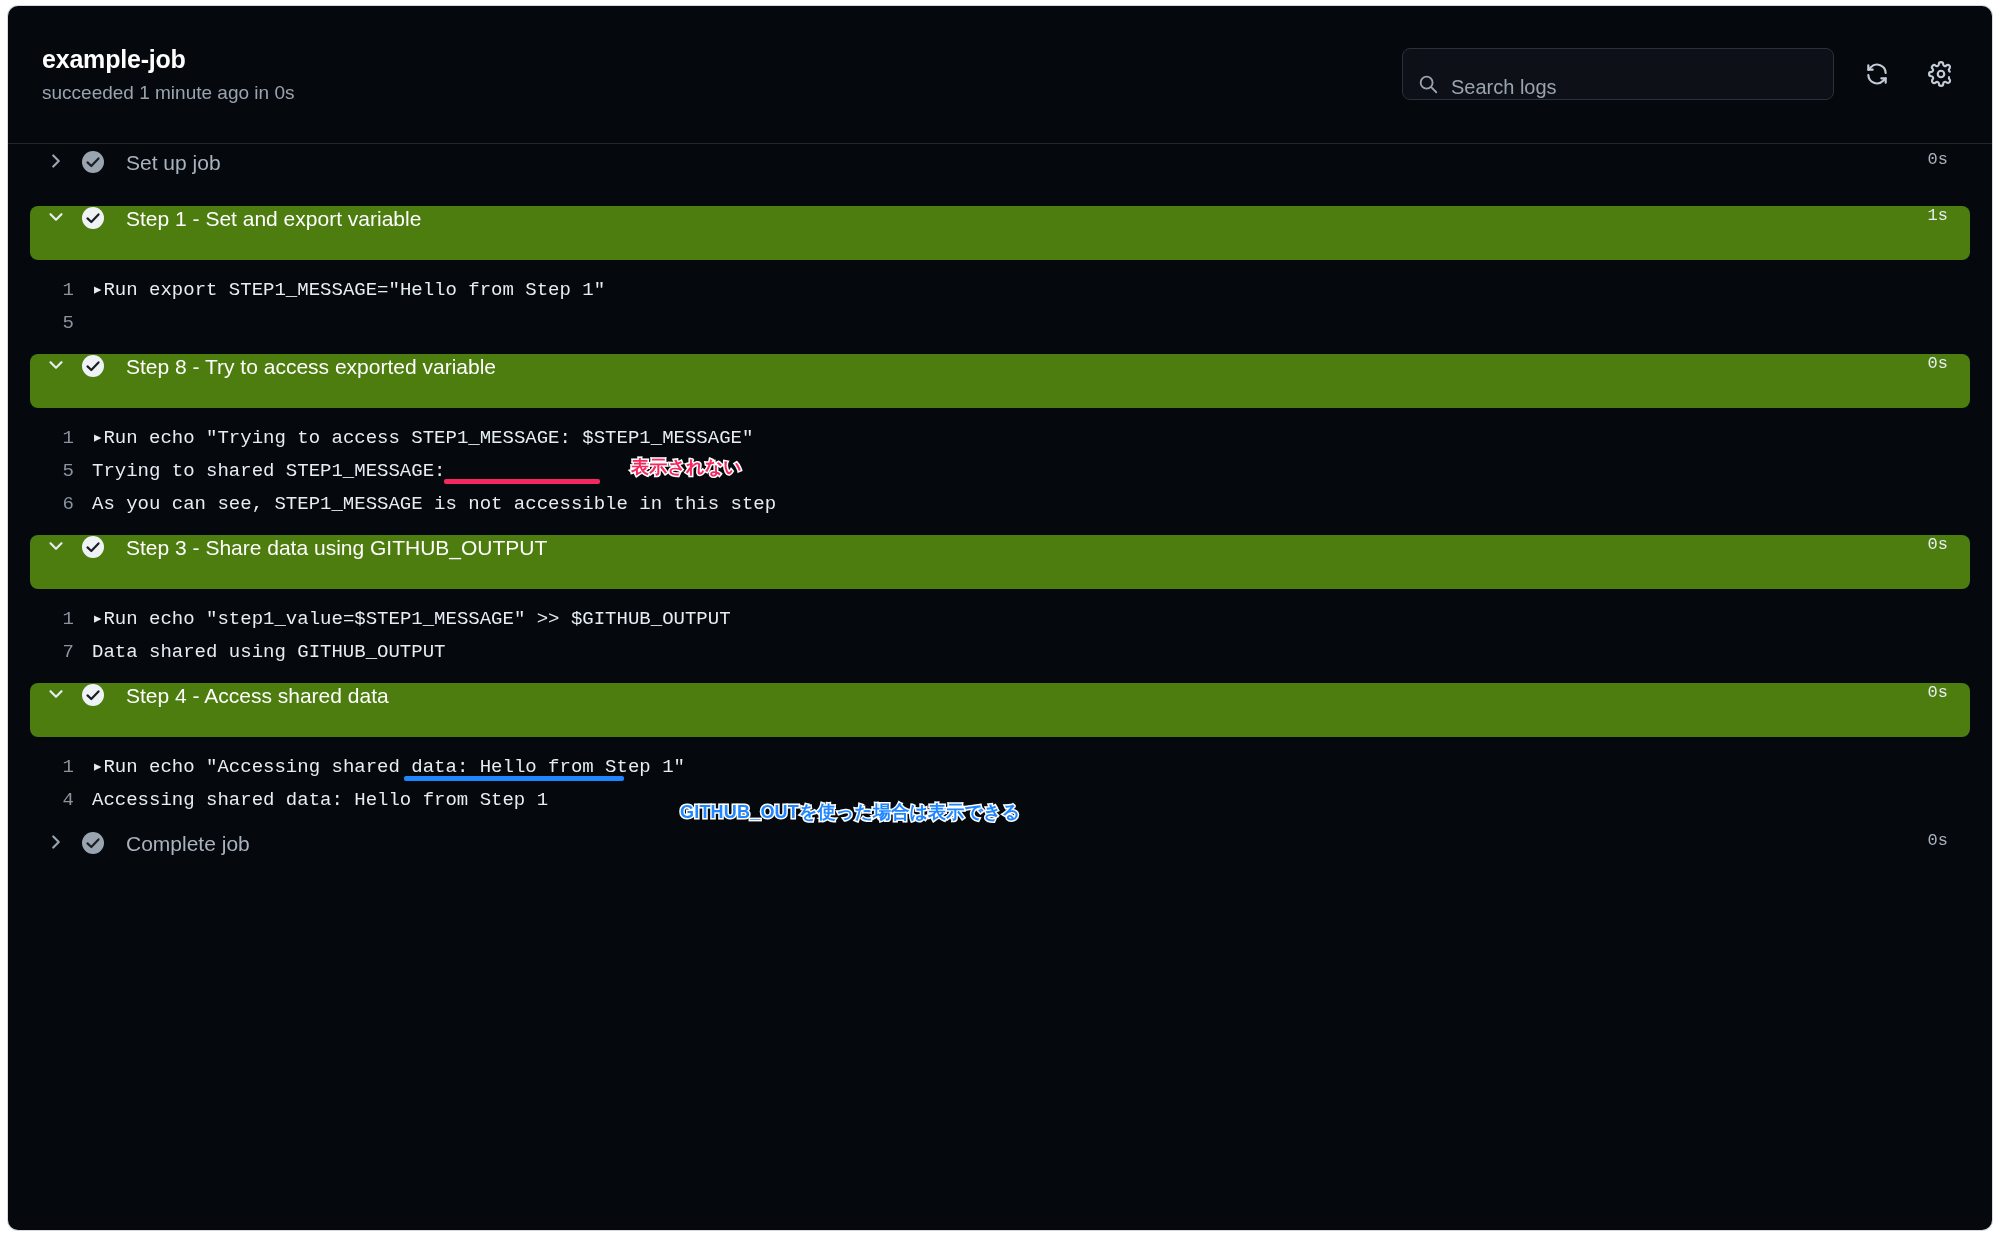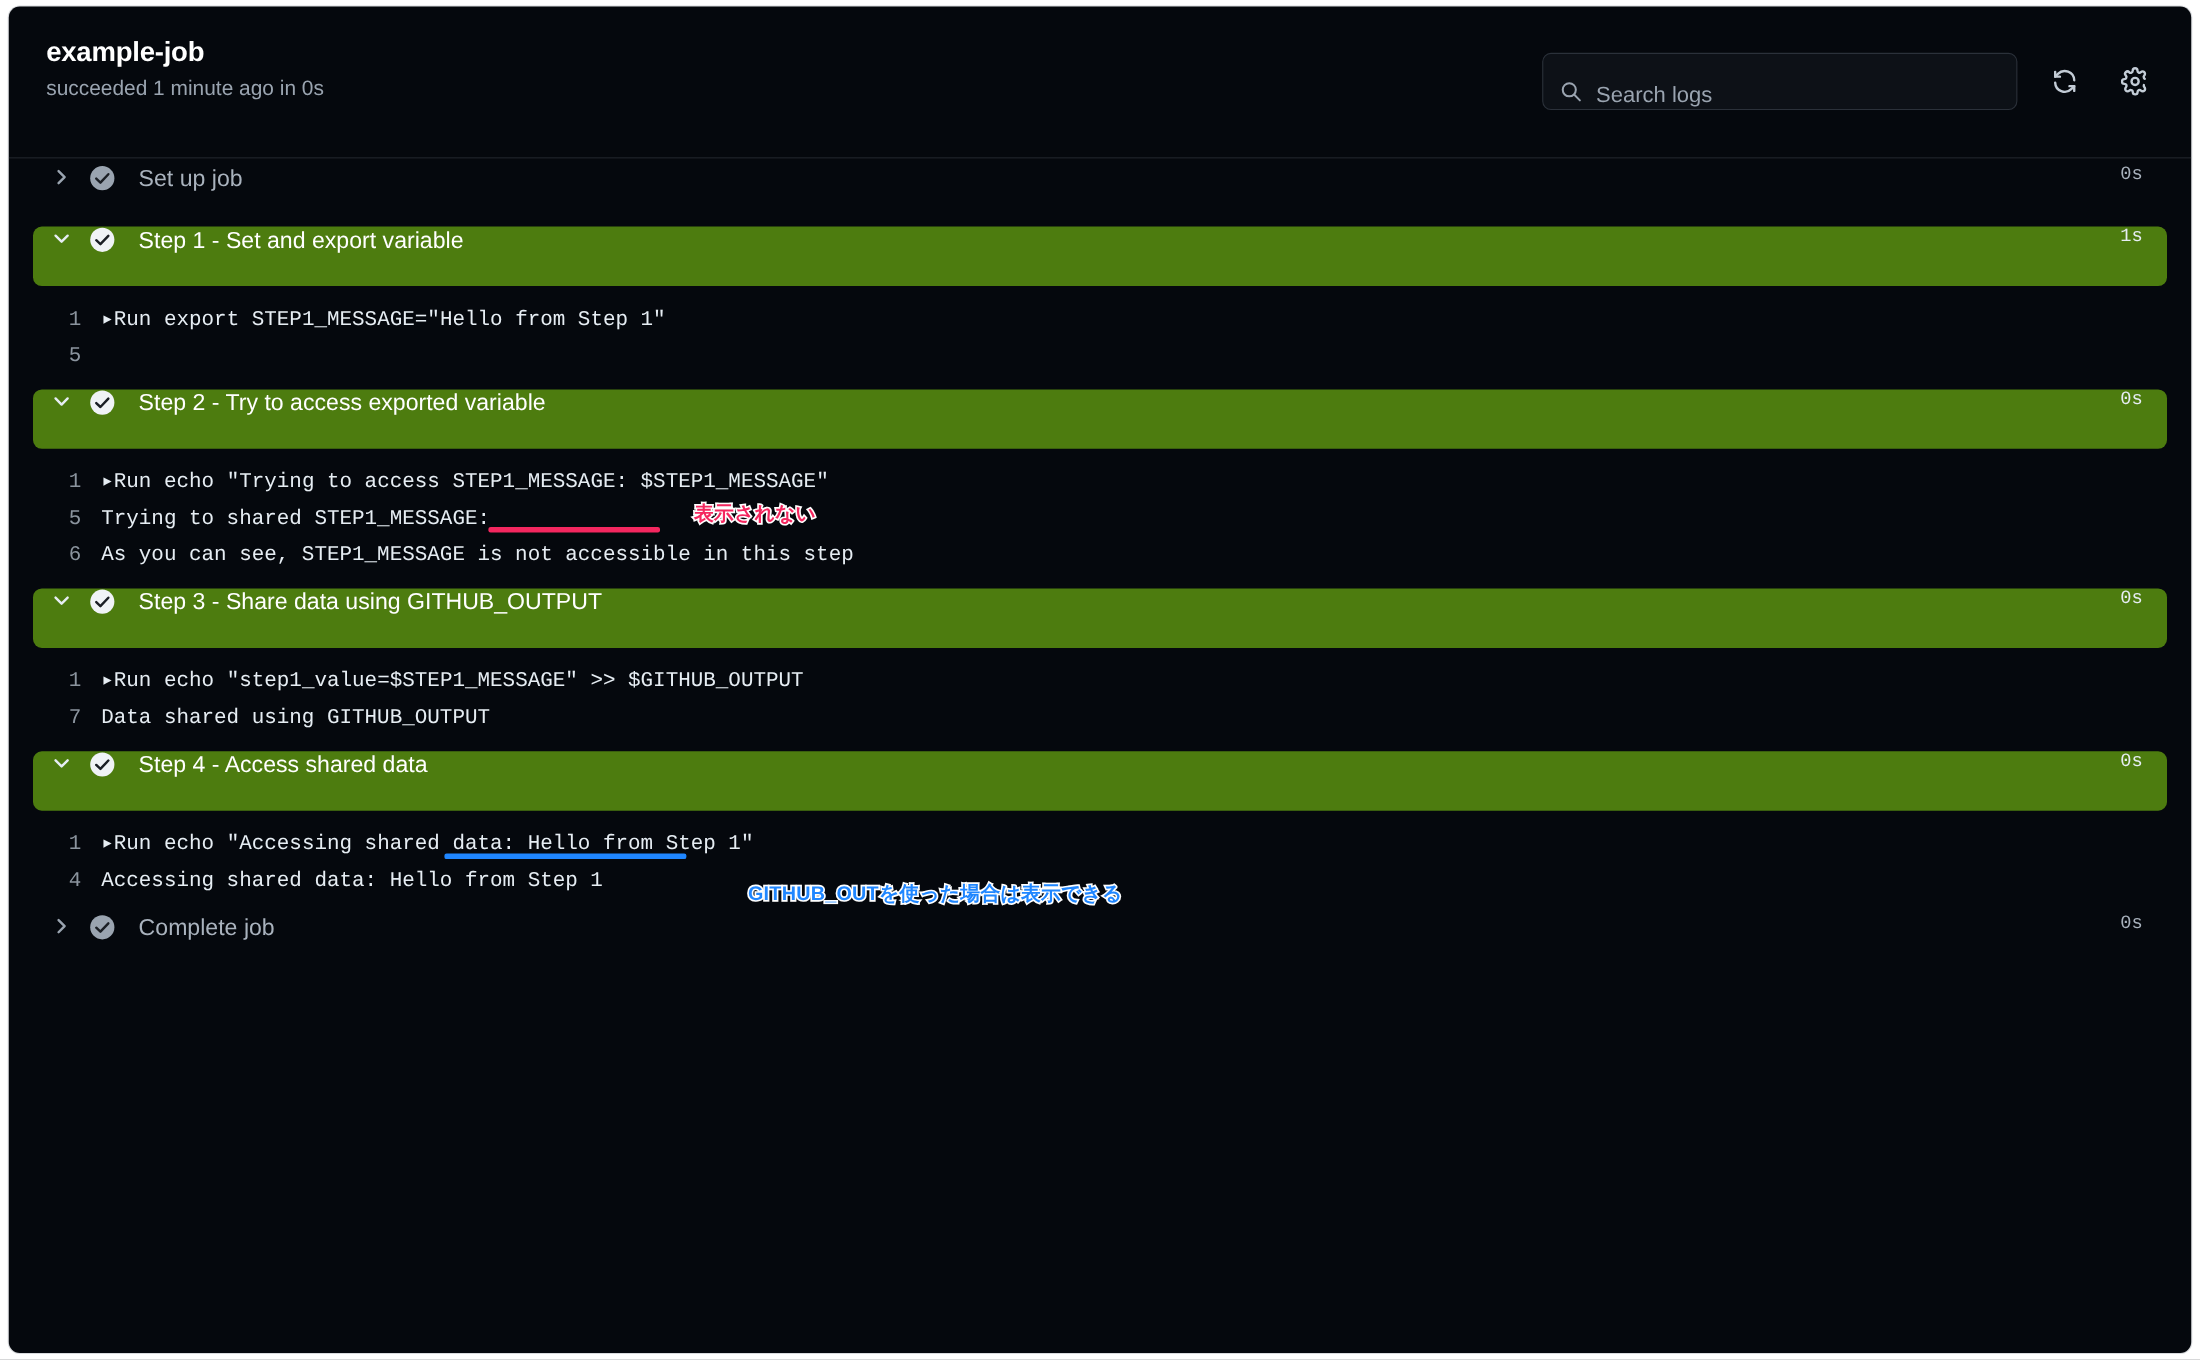--- a/index.html
+++ b/index.html
@@ -30,21 +30,21 @@
   
   .job-header {
     position: relative;
     height: 138px;
     border-bottom: 1px solid #22262d;
     box-sizing: border-box;
   }
   .job-title-block {
     position: absolute;
     left: 34px;
-    top: 26px;
+    top: 38px;
   }
   .job-title {
     font-size: 25px;
     font-weight: bold;
     color: #ffffff;
     letter-spacing: -0.2px;
     line-height: 30px;
   }
   .job-subtitle {
     margin-top: 7px;
@@ -295,21 +295,21 @@
           <svg width="22" height="22" viewBox="0 0 24 24" fill="none" stroke="#e6edf3" stroke-width="2.4" stroke-linecap="round" stroke-linejoin="round">
             <polyline points="6 9 12 15 18 9"></polyline>
           </svg>
         </div>
         <div class="check-wrap">
           <svg width="24" height="24" viewBox="0 0 24 24">
             <circle cx="12" cy="12" r="11" fill="#f0f3f6"></circle>
             <polyline points="6.5 12.4 10.3 16 17.5 8.4" fill="none" stroke="#1b1f25" stroke-width="2.2" stroke-linecap="round" stroke-linejoin="round"></polyline>
           </svg>
         </div>
-        <div class="step-name">Step 2 - Try to access exported variable</div>
+        <div class="step-name">Step 8 - Try to access exported variable</div>
         <div class="step-time">0s</div>
       </div>
       <div class="log-block">
         <div class="log-line"><span class="ln">1</span><span class="log-text">▸Run echo "Trying to access STEP1_MESSAGE: $STEP1_MESSAGE"</span></div>
         <div class="log-line"><span class="ln">5</span><span class="log-text">Trying to shared STEP1_MESSAGE:</span><div class="pink-underline" style="left: 414px; width: 156px;"></div><div class="annot annot-pink" style="left: 588px; top: -4px; padding-left: 13px;">表示されない</div></div>
         <div class="log-line"><span class="ln">6</span><span class="log-text">As you can see, STEP1_MESSAGE is not accessible in this step</span></div>
       </div>
       <div class="step-row expanded">
         <div class="chev">
           <svg width="22" height="22" viewBox="0 0 24 24" fill="none" stroke="#e6edf3" stroke-width="2.4" stroke-linecap="round" stroke-linejoin="round">

